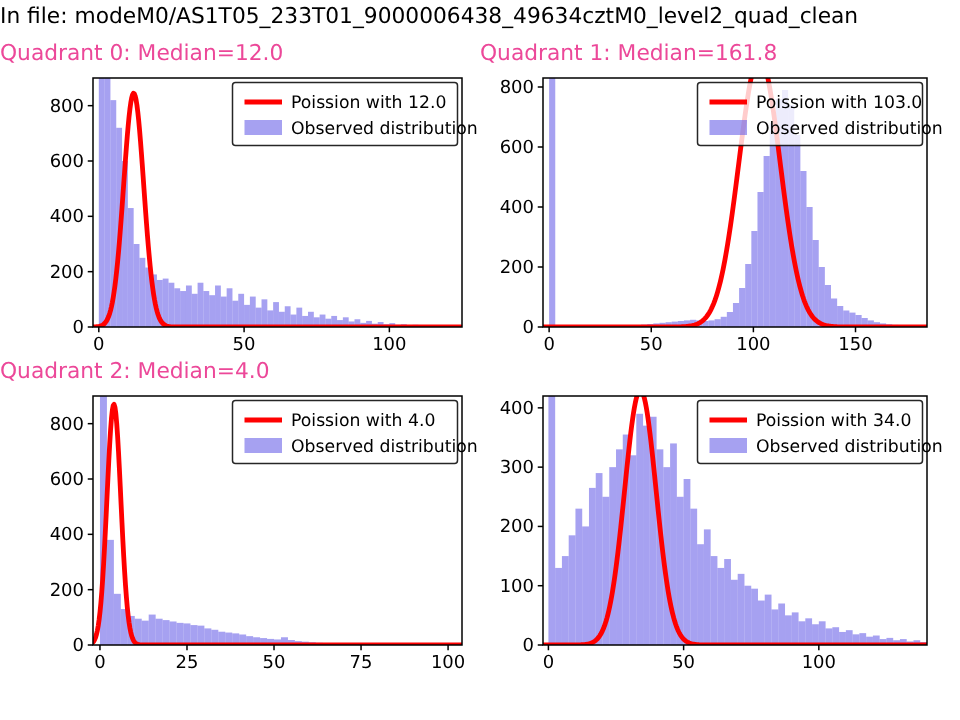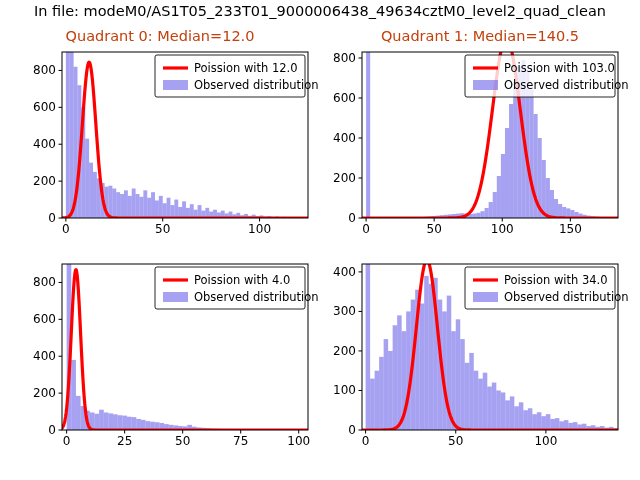--- a/index.html
+++ b/index.html
@@ -4,27 +4,27 @@
 <style>
   html,body{margin:0;padding:0;}
   body{
     width:640px;height:480px;background:#ffffff;
     font-family:"DejaVu Sans","Liberation Sans",sans-serif;
     overflow:hidden;position:relative;
   }
   #figure{position:absolute;left:0;top:0;width:640px;height:480px;}
   .suptitle{
     position:absolute;top:3px;left:0;width:640px;
-    text-align:center;font-size:14.5px;color:#000;
+    text-align:left;font-size:14.5px;color:#000;
     white-space:nowrap;overflow:visible;
   }
   .panel{position:absolute;}
   .panel-title{
-    position:absolute;width:100%;text-align:center;
-    font-size:14.5px;color:#c2410c;white-space:nowrap;
+    position:absolute;width:100%;text-align:left;
+    font-size:14.5px;color:#ec4899;white-space:nowrap;
   }
   svg{display:block;overflow:visible;}
   .tick-label{font-size:12px;fill:#000;font-family:"DejaVu Sans","Liberation Sans",sans-serif;}
   .legend-text{font-size:11.5px;fill:#000;font-family:"DejaVu Sans","Liberation Sans",sans-serif;}
   .spine{fill:none;stroke:#000;stroke-width:1;}
   .tickmark{stroke:#000;stroke-width:1;}
   .legend-box{fill:#ffffff;fill-opacity:0.8;stroke:#000000;stroke-opacity:0.85;stroke-width:1;}
 </style>
 </head>
 <body>
@@ -126,21 +126,21 @@
         <g>
           <rect x="155" y="27" width="150" height="42" rx="2" class="legend-box"></rect>
           <line x1="163" y1="40" x2="188" y2="40" stroke="#ff0000" stroke-width="3.2" stroke-linecap="butt"></line>
           <text x="194" y="44" class="legend-text">Poission with 12.0</text>
           <rect x="163" y="52" width="25" height="10" fill="#6a62e8" fill-opacity="0.6"></rect>
           <text x="194" y="61" class="legend-text">Observed distribution</text>
         </g>
       </svg>
     </div>
   <div class="panel" id="p1" style="left: 320px; top: 28px; width: 320px; height: 212px;">
-      <div class="panel-title" style="top: 0px;">Quadrant 1: Median=140.5</div>
+      <div class="panel-title" style="top: 0px;">Quadrant 1: Median=161.8</div>
       <svg width="320" height="212">
         <defs>
           <clipPath id="clip1">
             <rect x="42" y="24" width="256" height="166"></rect>
           </clipPath>
         </defs>
         <g clip-path="url(#clip1)">
           <rect x="46.08510638297872" y="10" width="4.085106382978722" height="180" fill="#6a62e8" fill-opacity="0.6"></rect>
           <rect x="50.170212765957444" y="189" width="4.085106382978722" height="1" fill="#6a62e8" fill-opacity="0.6"></rect>
           <rect x="54.25531914893617" y="189.4" width="4.085106382978722" height="0.5999999999999943" fill="#6a62e8" fill-opacity="0.6"></rect>
@@ -228,20 +228,21 @@
         <g>
           <rect x="145" y="27" width="150" height="42" rx="2" class="legend-box"></rect>
           <line x1="153" y1="40" x2="178" y2="40" stroke="#ff0000" stroke-width="3.2" stroke-linecap="butt"></line>
           <text x="184" y="44" class="legend-text">Poission with 103.0</text>
           <rect x="153" y="52" width="25" height="10" fill="#6a62e8" fill-opacity="0.6"></rect>
           <text x="184" y="61" class="legend-text">Observed distribution</text>
         </g>
       </svg>
     </div>
   <div class="panel" id="p2" style="left: 0px; top: 240px; width: 320px; height: 212px;">
+      <div class="panel-title" style="top: 0px;">Quadrant 2: Median=4.0</div>
       <svg width="320" height="212">
         <defs>
           <clipPath id="clip2">
             <rect x="62" y="24" width="246" height="166"></rect>
           </clipPath>
         </defs>
         <g clip-path="url(#clip2)">
           <rect x="66.64150943396227" y="16.622222222222206" width="4.641509433962256" height="173.3777777777778" fill="#6a62e8" fill-opacity="0.6"></rect>
           <rect x="71.28301886792453" y="119.91111111111111" width="4.64150943396227" height="70.08888888888889" fill="#6a62e8" fill-opacity="0.6"></rect>
           <rect x="75.9245283018868" y="155.8777777777778" width="4.641509433962256" height="34.122222222222206" fill="#6a62e8" fill-opacity="0.6"></rect>

